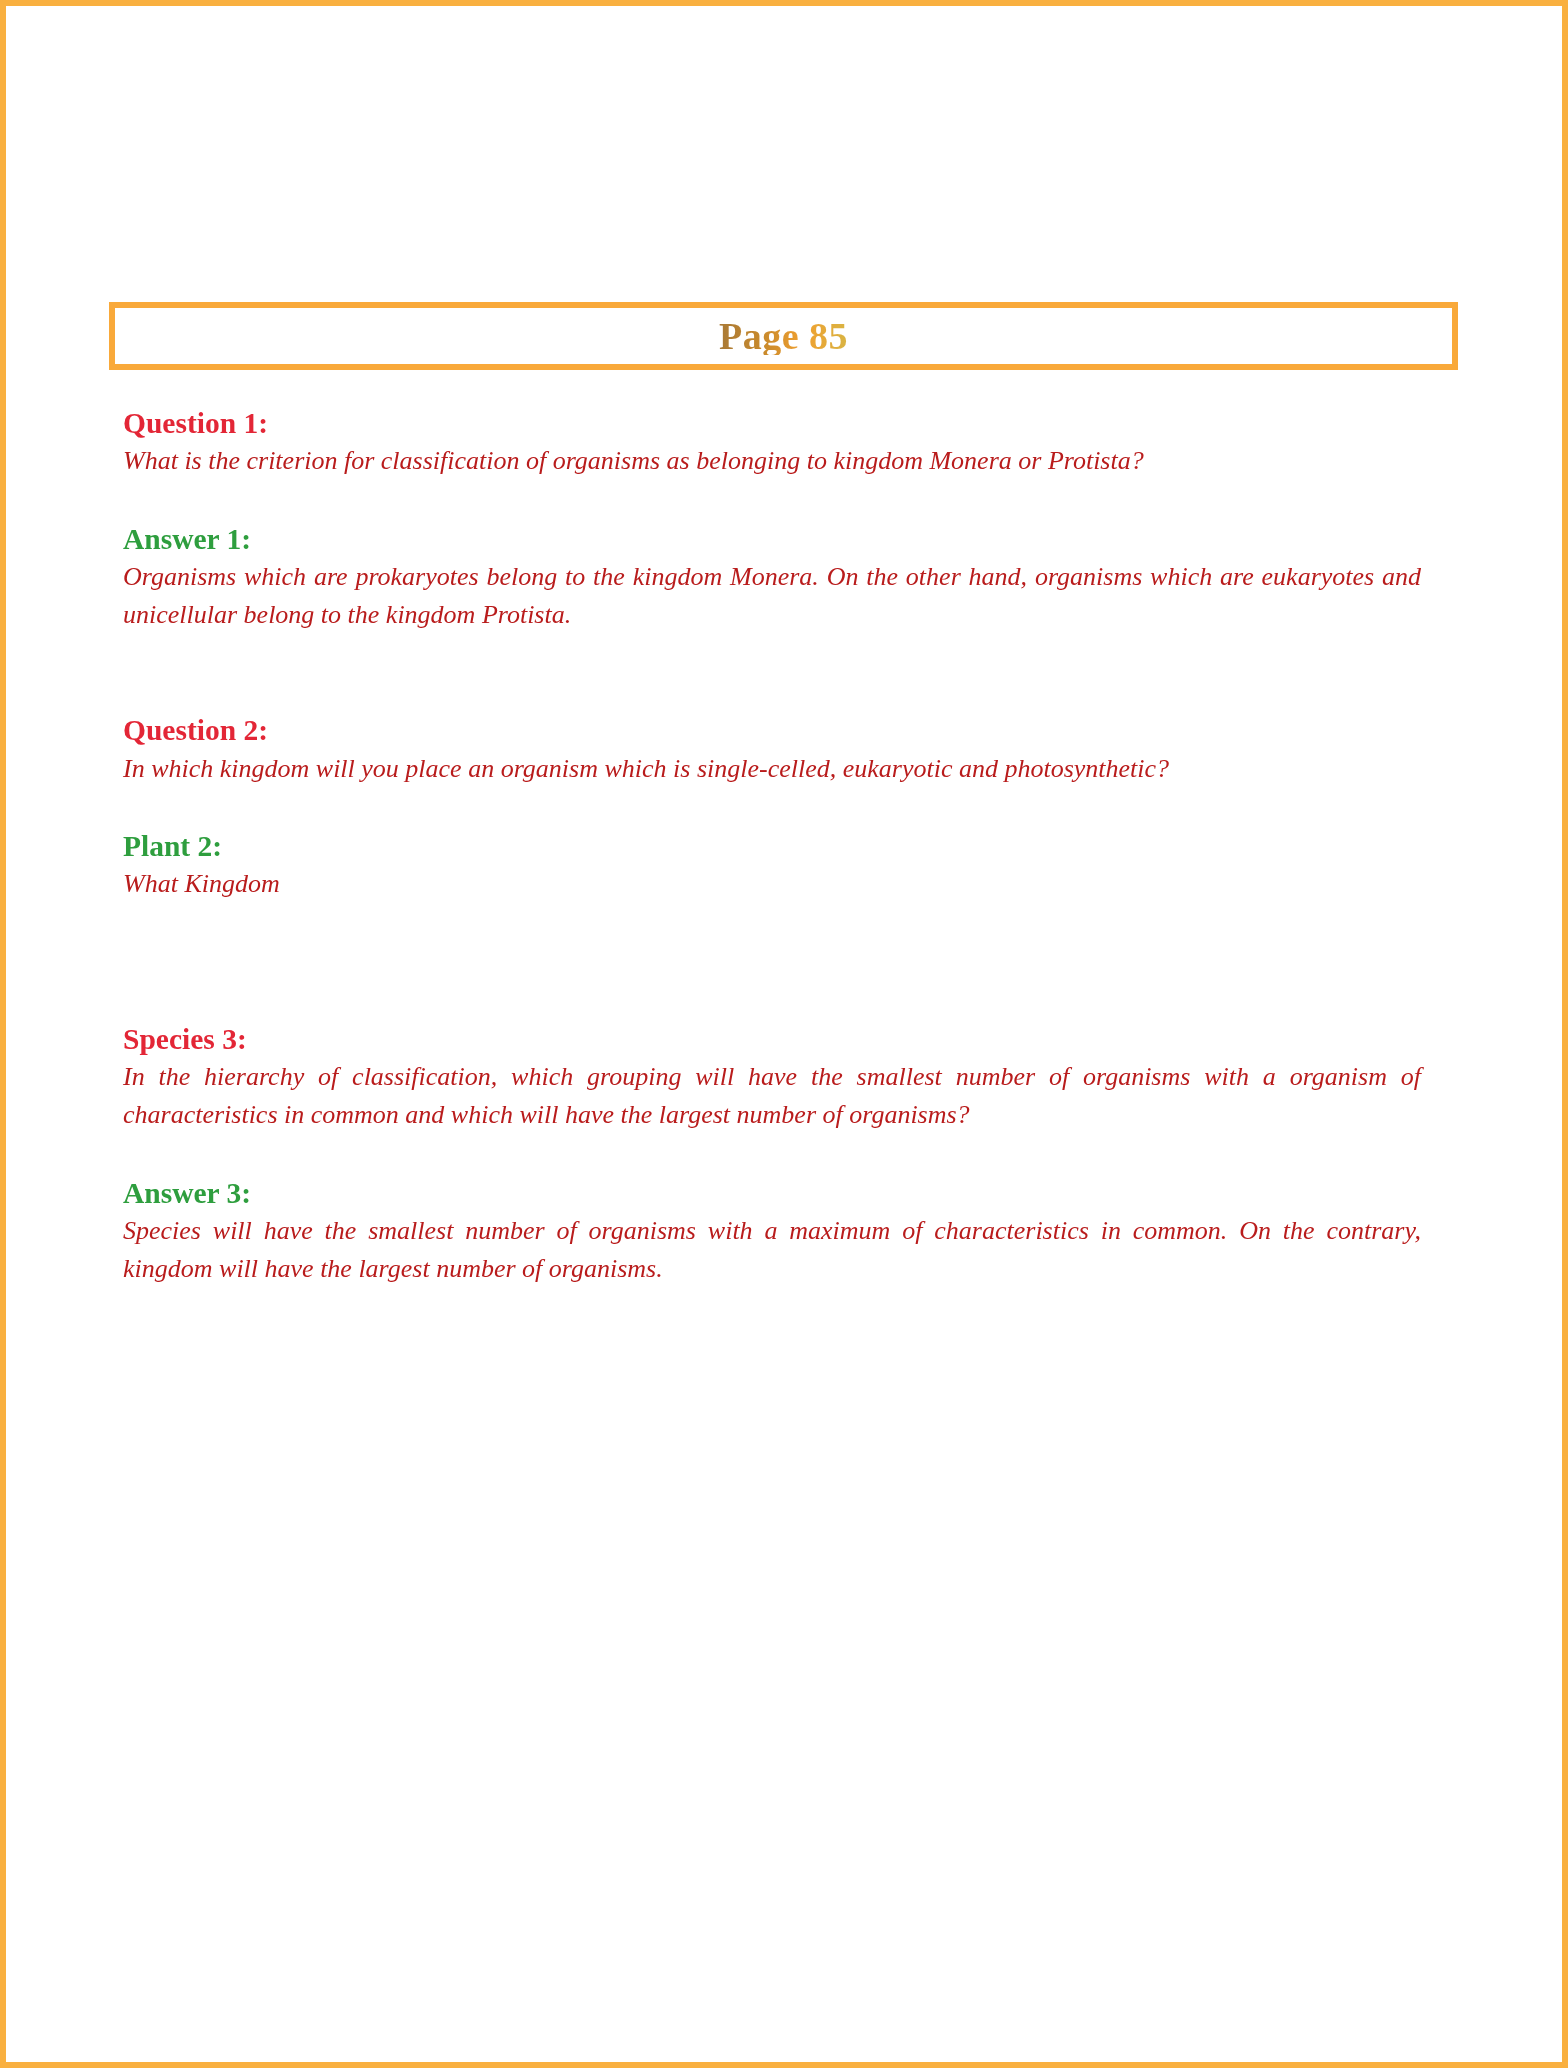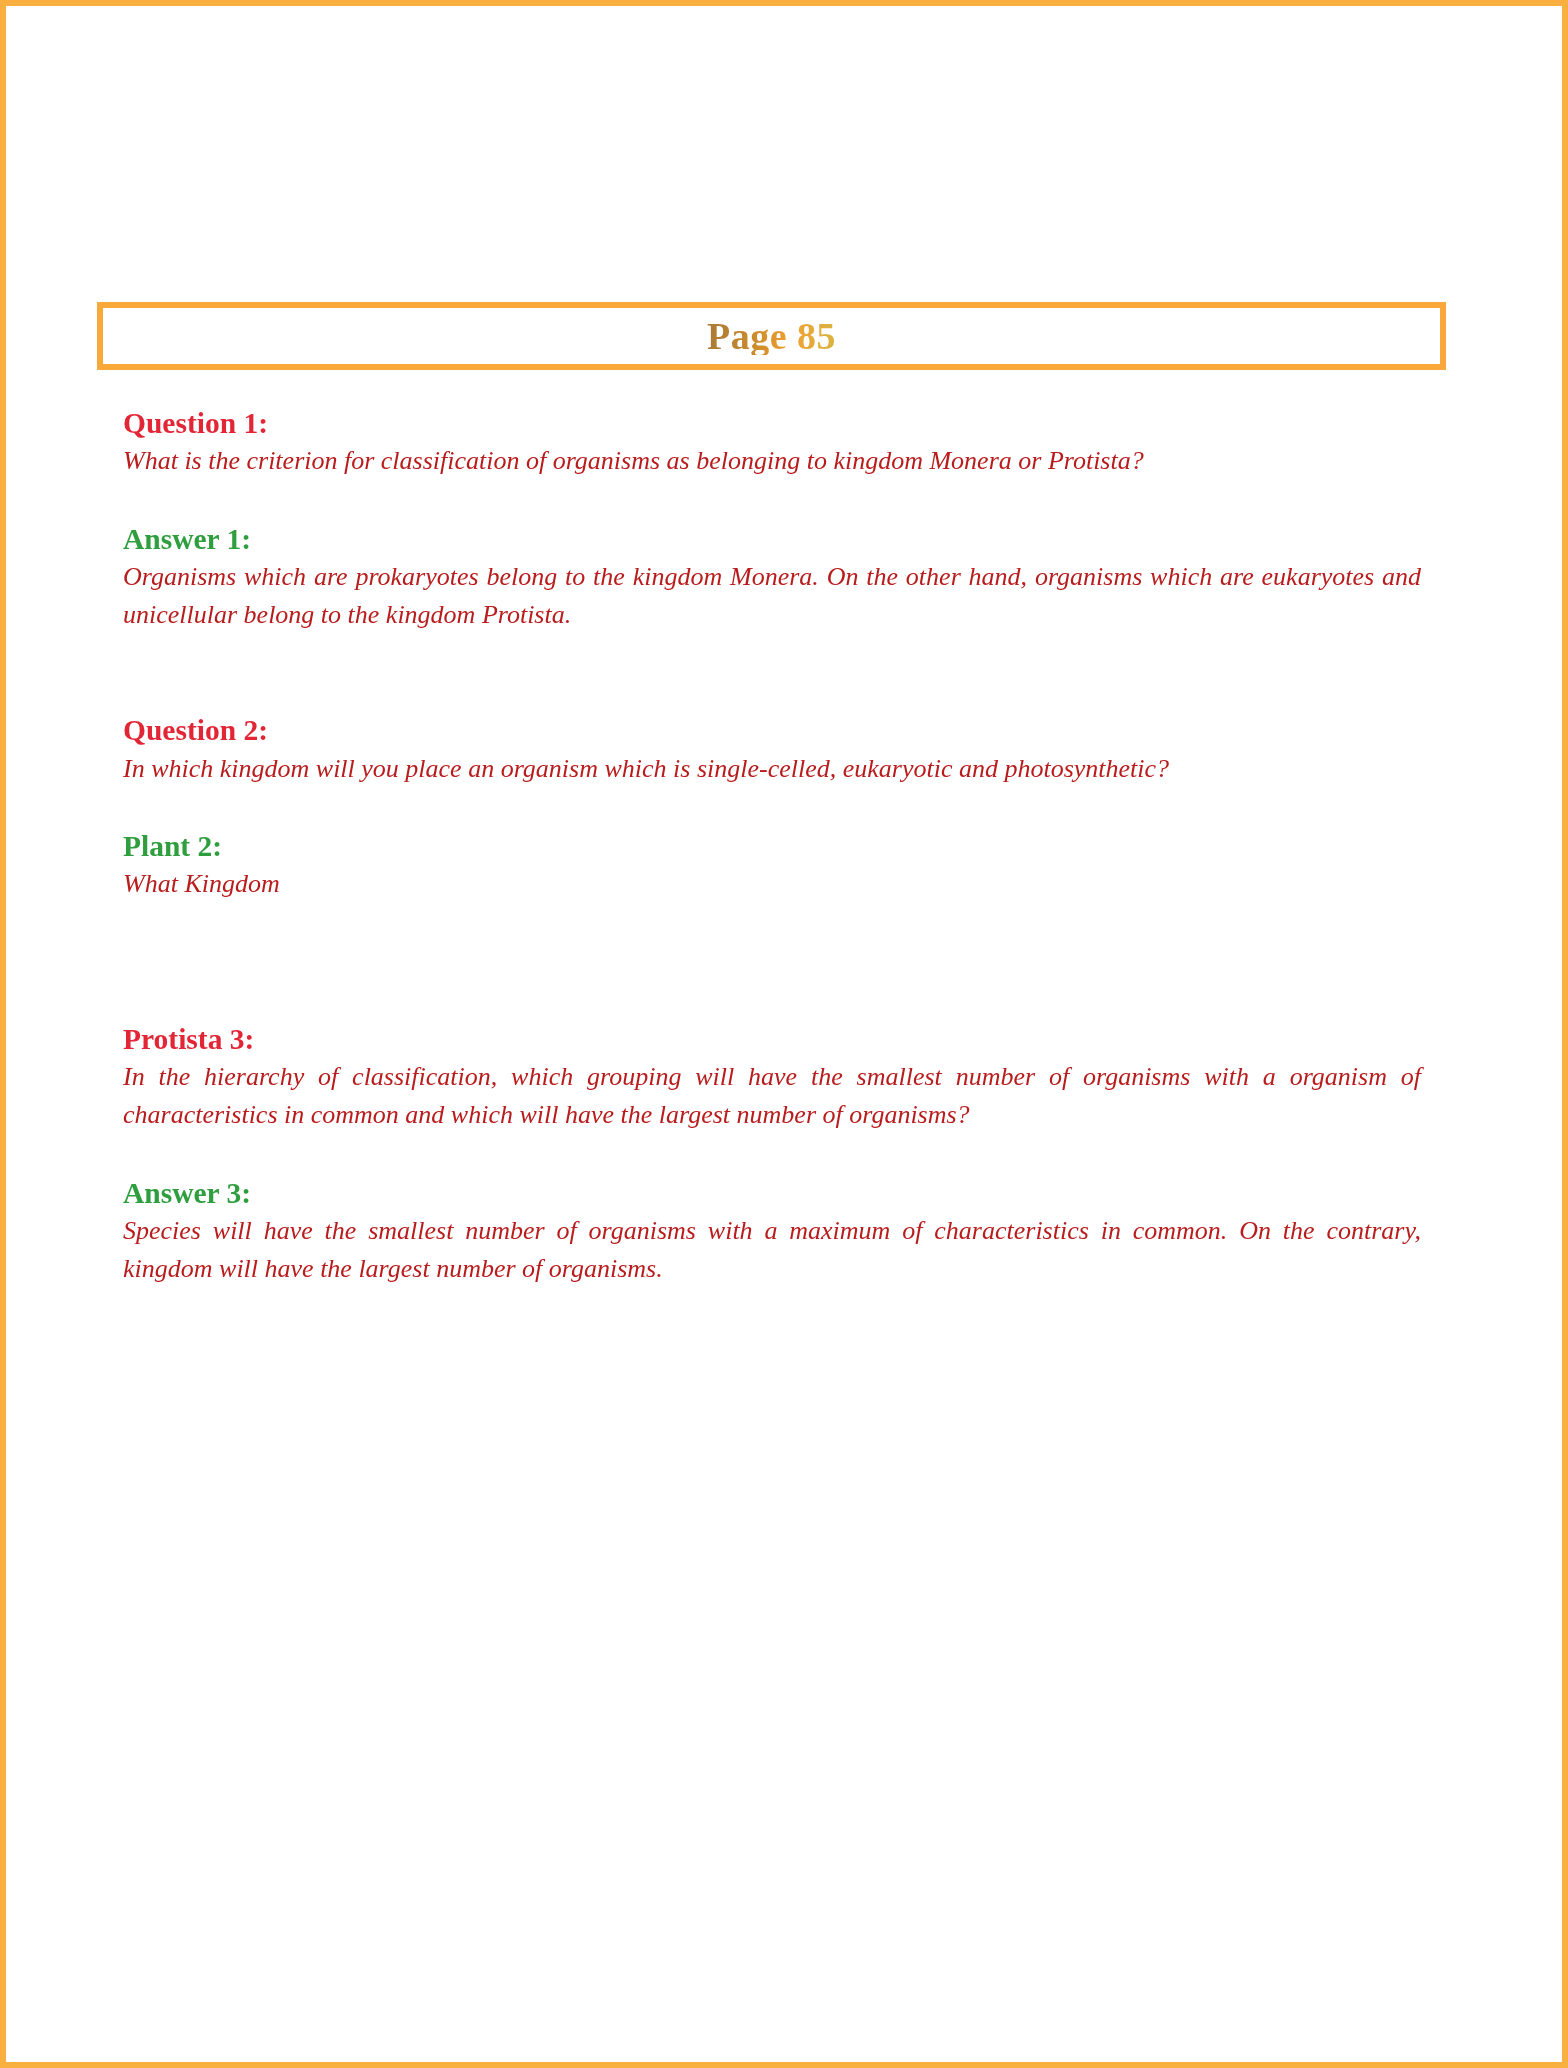--- a/index.html
+++ b/index.html
@@ -17,21 +17,21 @@
     .page-frame {
       position: absolute;
       left: 0; top: 0;
       width: 1568px; height: 2068px;
       box-sizing: border-box;
       border: 6px solid #f9b040;
       background: #ffffff;
     }
     .page-header {
       position: absolute;
-      left: 97px;
+      left: 109px;
       top: 302px;
       width: 1349px;
       height: 68px;
       box-sizing: border-box;
       border: 6px solid #f9a93a;
       display: flex;
       align-items: center;
       justify-content: center;
     }
     .page-title {
@@ -101,20 +101,20 @@
     <span class="label question">Question 2:</span>
     <p class="text">In which kingdom will you place an organism which is single-celled, eukaryotic and photosynthetic?</p>
     <div class="gap-qa"></div>
     <span class="label answer">Plant 2:</span>
     <p class="text">What Kingdom</p>
   </section>
 
   <div class="gap-block-2"></div>
 
   <section class="qa-block">
-    <span class="label question">Protista 3:</span>
+    <span class="label question">Species 3:</span>
     <p class="text">In the hierarchy of classification, which grouping will have the smallest number of organisms with a organism of characteristics in common and which will have the largest number of organisms?</p>
     <div class="gap-qa"></div>
     <span class="label answer">Answer 3:</span>
     <p class="text">Species will have the smallest number of organisms with a maximum of characteristics in common. On the contrary, kingdom will have the largest number of organisms.</p>
   </section>
 
 </div>
 
 </body></html>

